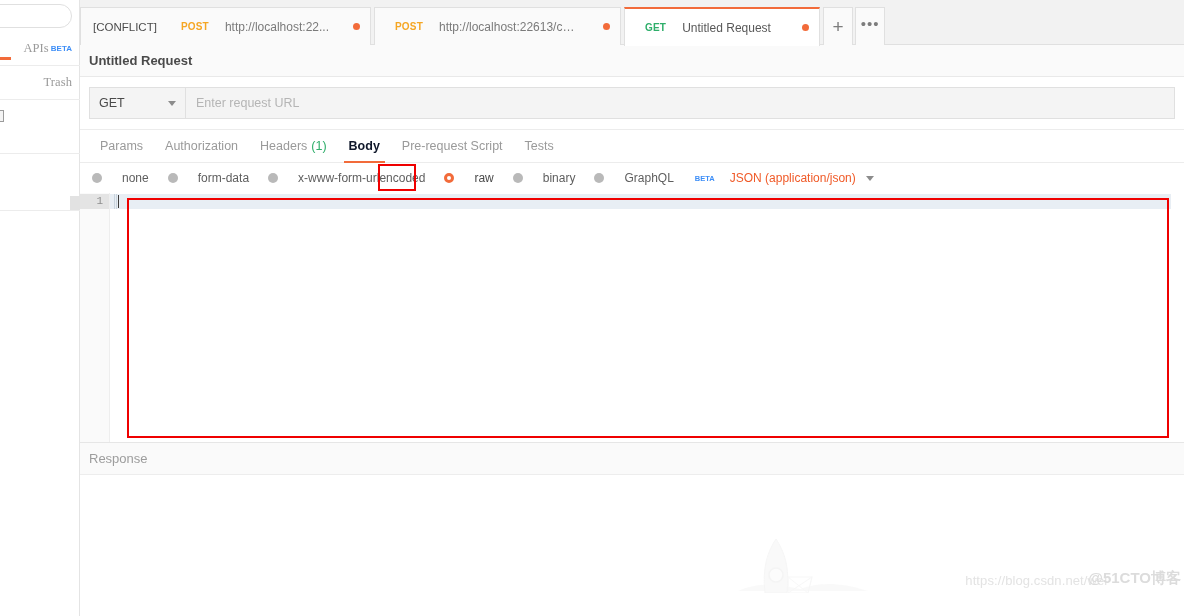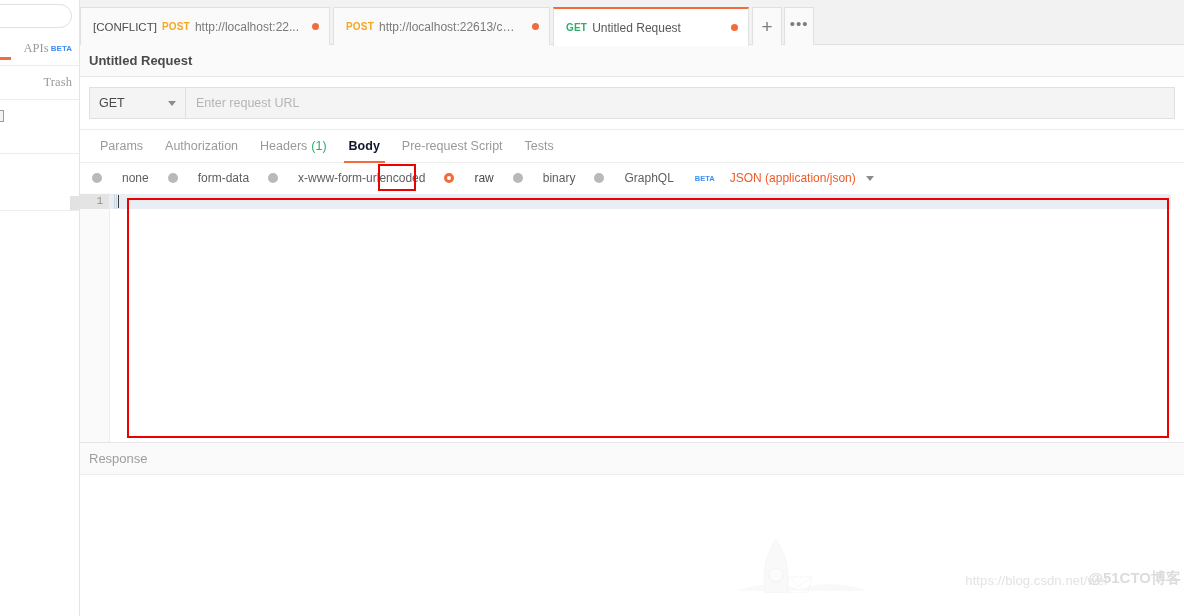--- a/index.html
+++ b/index.html
@@ -103,21 +103,21 @@
     padding-top: 7px;
   }
   .rtab {
     position: relative;
     height: 38px;
     background: #fafafa;
     border: 1px solid #e0e0e0;
     border-bottom: none;
     display: flex;
     align-items: center;
-    gap: 5px;
+    gap: 16px;
     padding: 0 10px 0 12px;
     margin-right: 3px;
     font-size: 12px;
     color: #6e6e6e;
     white-space: nowrap;
     cursor: pointer;
   }
   .rtab.active {
     background: #ffffff;
     border-top: 2px solid #f26b3a;
@@ -126,20 +126,21 @@
     z-index: 3;
   }
   .rtab .conflict {
     color: #4c4c4c;
     font-size: 11.5px;
   }
   .rtab .method {
     font-size: 10px;
     font-weight: bold;
     letter-spacing: .2px;
+    margin-left: 8px;
   }
   .rtab .method.post { color: #f5a623; }
   .rtab .method.get  { color: #2eae6a; }
   .rtab .ttitle {
     color: #7a7a7a;
     font-size: 12px;
     max-width: 190px;
     overflow: hidden;
     text-overflow: ellipsis;
   }

